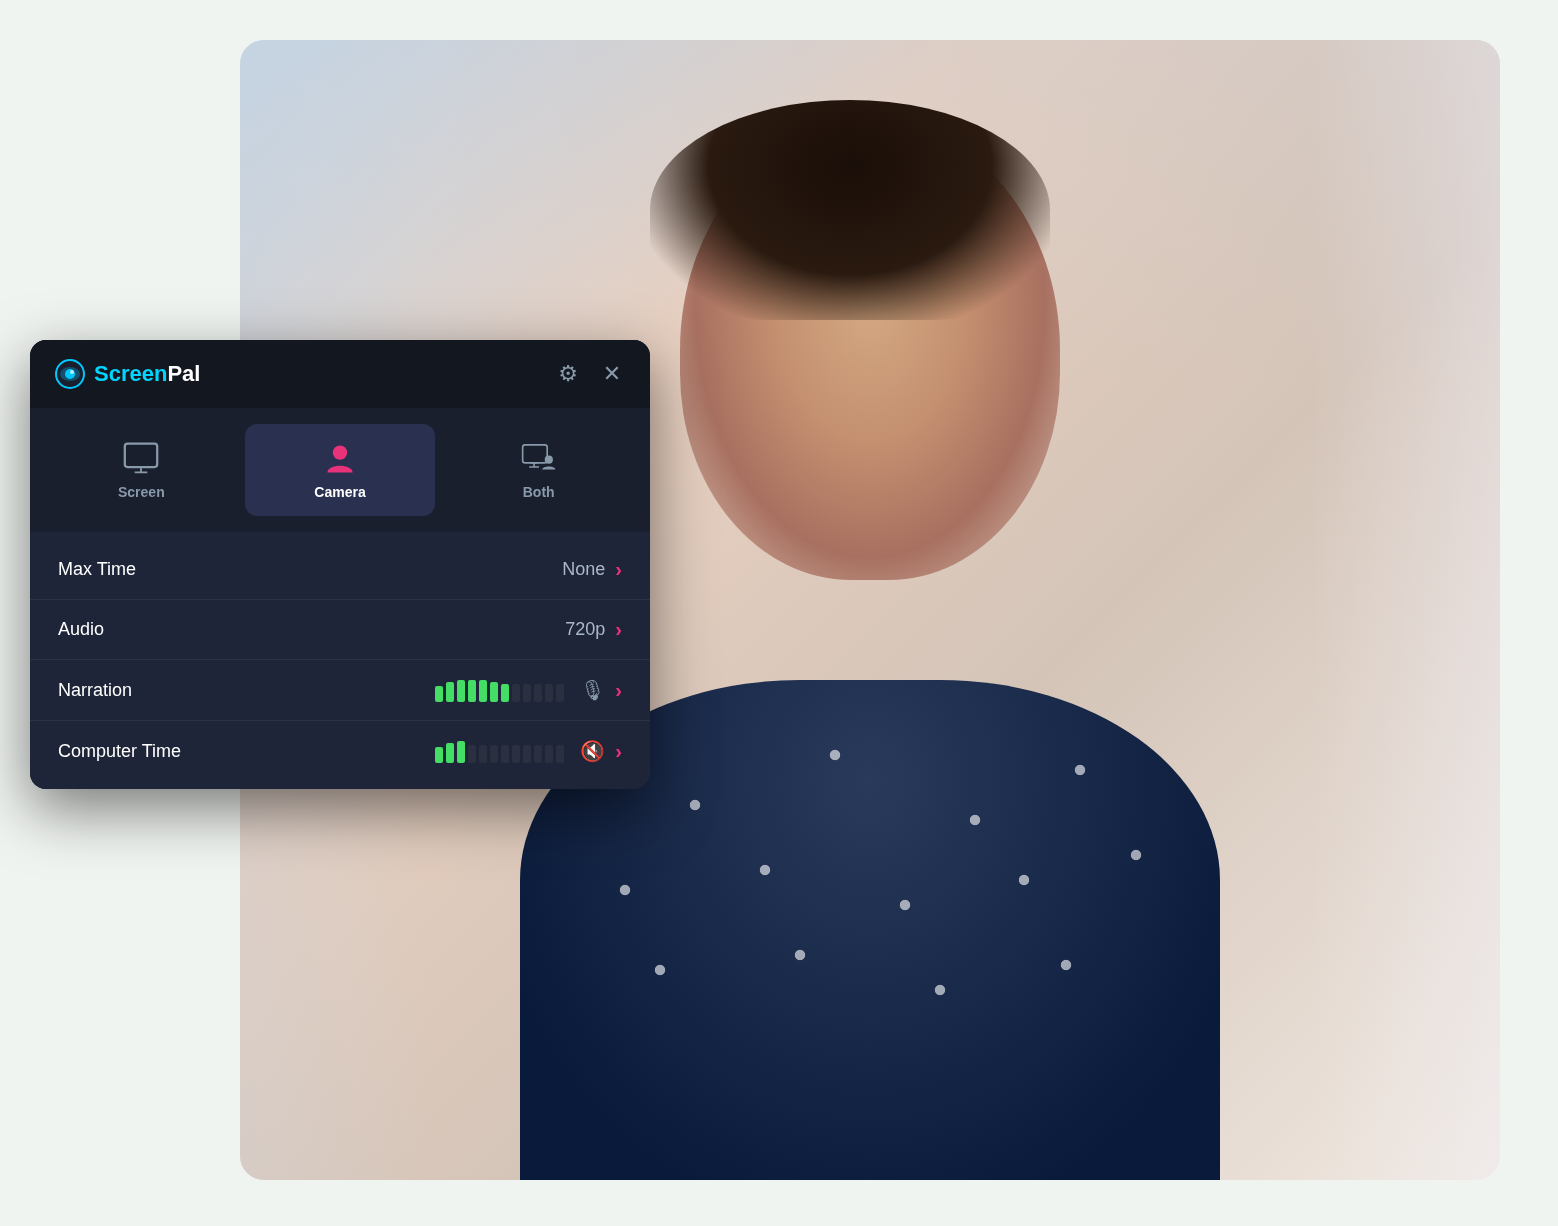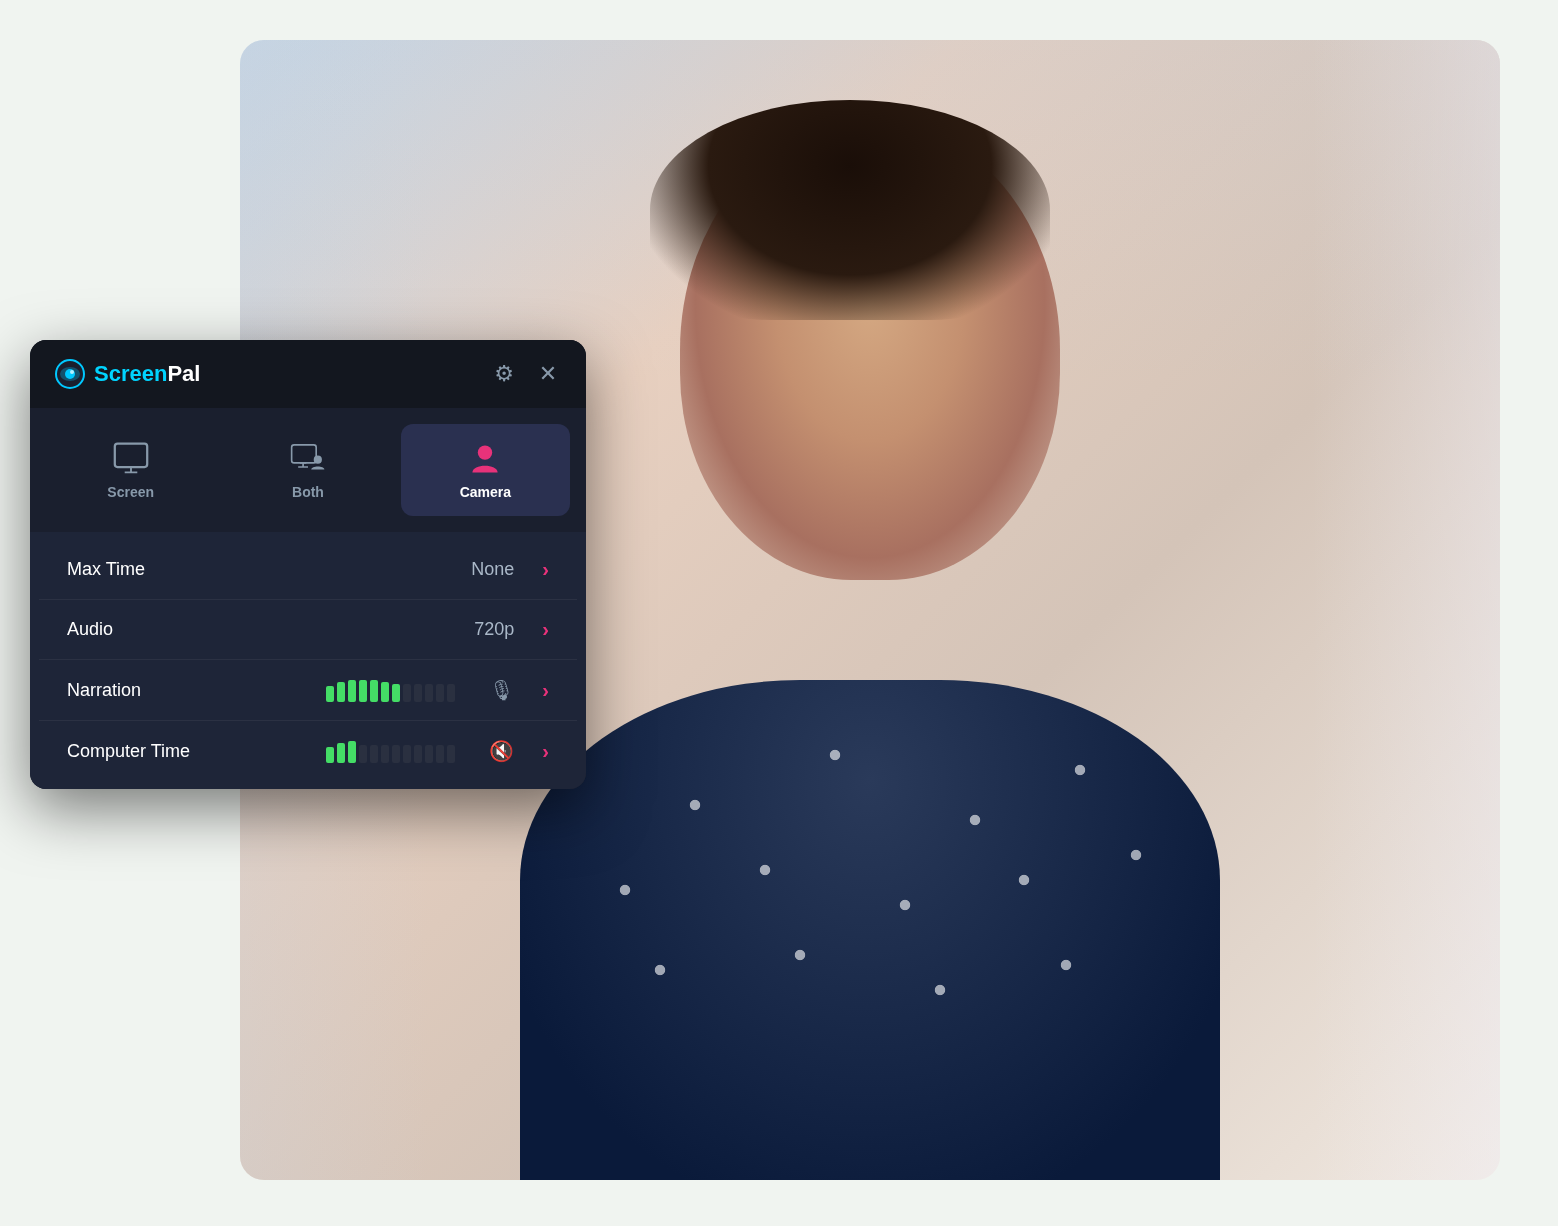--- a/index.html
+++ b/index.html
@@ -84,21 +84,21 @@
         linear-gradient(90deg, rgba(200,210,220,0.3) 0%, transparent 15%),
         linear-gradient(90deg, transparent 85%, rgba(240,240,250,0.4) 100%),
         linear-gradient(180deg, rgba(180,200,220,0.2) 0%, transparent 30%);
     }
 
     
     .panel {
       position: absolute;
       top: 340px;
       left: 30px;
-      width: 556px;
+      width: 620px;
       background: #1a1f2e;
       border-radius: 16px;
       box-shadow: 0 20px 60px rgba(0,0,0,0.5);
       overflow: hidden;
       z-index: 10;
     }
 
     
     .panel-header {
       display: flex;
@@ -184,21 +184,21 @@
     }
 
     .mode-tab.active .tab-label {
       color: white;
     }
 
     
     .settings-area {
       background: #1e2538;
       margin: 0 0;
-      padding: 8px 9px;
+      padding: 8px 0;
     }
 
     .setting-row {
       display: flex;
       align-items: center;
       padding: 18px 28px;
       border-bottom: 1px solid rgba(255,255,255,0.06);
       cursor: pointer;
     }
 
@@ -211,21 +211,21 @@
       color: white;
       font-weight: 400;
       min-width: 180px;
     }
 
     .setting-value-area {
       flex: 1;
       display: flex;
       align-items: center;
       justify-content: flex-end;
-      gap: 28px;
+      gap: 10px;
     }
 
     .setting-value-text {
       font-size: 18px;
       color: #aab8c8;
     }
 
     .chevron-right {
       color: #e8327a;
       font-size: 20px;
@@ -301,39 +301,39 @@
     <button class="mode-tab">
       <svg class="camera-icon-svg" viewBox="0 0 40 36" fill="none">
         <rect x="2" y="2" width="36" height="26" rx="3" stroke="#8899aa" stroke-width="2.5" fill="none"></rect>
         <line x1="15" y1="28" x2="25" y2="28" stroke="#8899aa" stroke-width="2"></line>
         <line x1="20" y1="28" x2="20" y2="34" stroke="#8899aa" stroke-width="2"></line>
         <line x1="13" y1="34" x2="27" y2="34" stroke="#8899aa" stroke-width="2"></line>
       </svg>
       <span class="tab-label">Screen</span>
     </button>
 
+    <button class="mode-tab active">
+      <svg class="camera-icon-svg" viewBox="0 0 40 40" fill="none">
+        <circle cx="20" cy="14" r="8" fill="#e8327a"></circle>
+        <path d="M6 36 C6 26 34 26 34 36" fill="#e8327a"></path>
+      </svg>
+      <span class="tab-label" style="color:white; font-weight: 700;">Camera</span>
+    </button>
+
     <button class="mode-tab">
       <svg class="camera-icon-svg" viewBox="0 0 44 36" fill="none">
         <rect x="2" y="2" width="30" height="22" rx="3" stroke="#8899aa" stroke-width="2" fill="none"></rect>
         <line x1="12" y1="24" x2="20" y2="24" stroke="#8899aa" stroke-width="2"></line>
         <line x1="16" y1="24" x2="16" y2="29" stroke="#8899aa" stroke-width="2"></line>
         <line x1="10" y1="29" x2="22" y2="29" stroke="#8899aa" stroke-width="2"></line>
 
         <circle cx="34" cy="20" r="5" fill="#8899aa"></circle>
         <path d="M26 32 C26 27 42 27 42 32" fill="#8899aa"></path>
       </svg>
       <span class="tab-label">Both</span>
-    </button>
-
-    <button class="mode-tab active">
-      <svg class="camera-icon-svg" viewBox="0 0 40 40" fill="none">
-        <circle cx="20" cy="14" r="8" fill="#e8327a"></circle>
-        <path d="M6 36 C6 26 34 26 34 36" fill="#e8327a"></path>
-      </svg>
-      <span class="tab-label" style="color:white; font-weight: 700;">Camera</span>
     </button>
 
   </div>
 
   <div class="settings-area">
 
     <div class="setting-row">
       <span class="setting-label">Max Time</span>
       <div class="setting-value-area">
         <span class="setting-value-text">None</span>

